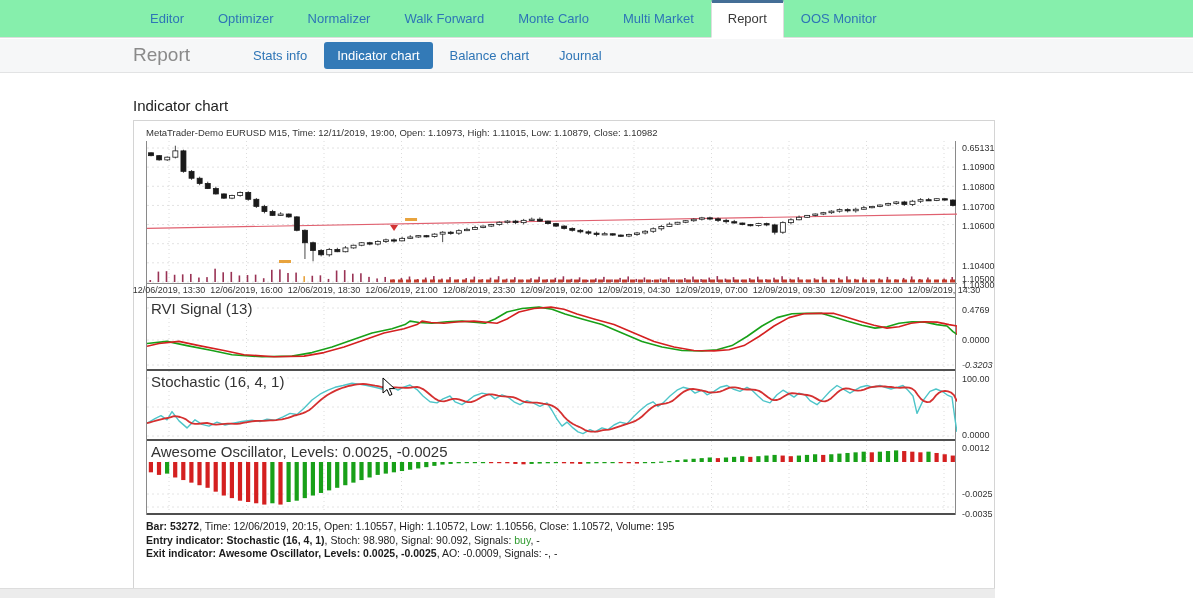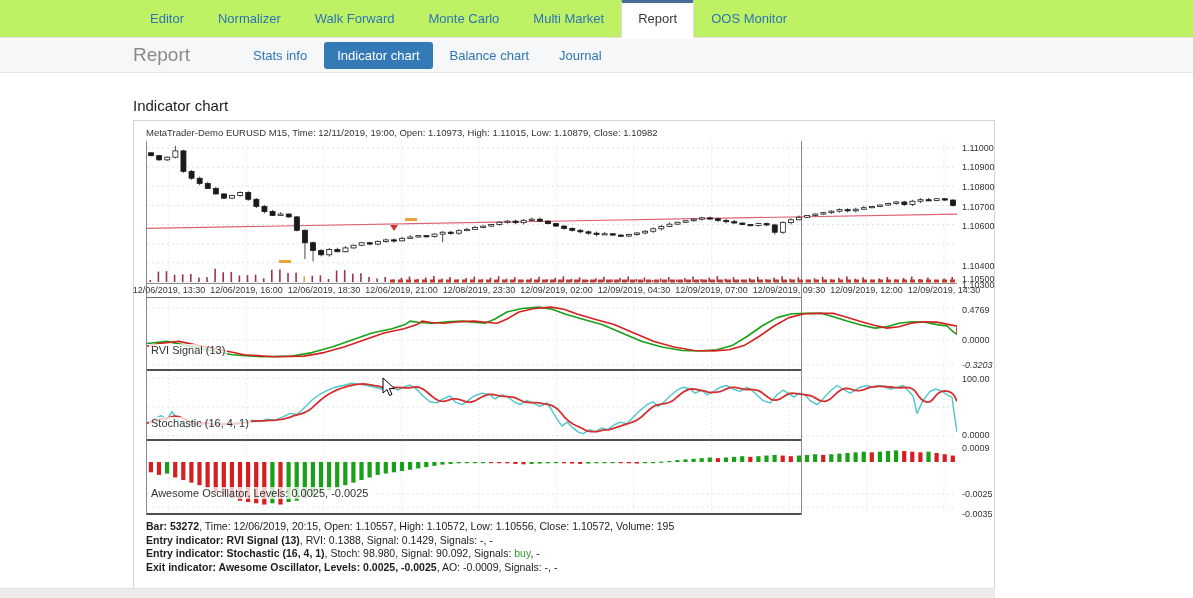--- a/index.html
+++ b/index.html
@@ -2,53 +2,53 @@
 <html><head>
 <meta charset="utf-8">
 <style>
   * { margin:0; padding:0; box-sizing:border-box; }
   html,body { width:1193px; height:598px; overflow:hidden; background:#fff;
               font-family:"Liberation Sans", sans-serif; }
   .app { position:relative; width:1193px; height:598px; background:#fff; }
 
   
   .tabbar { position:absolute; left:0; top:0; width:1193px; height:38px;
-            border-bottom:1px solid #ddd; background:#bef264; padding-left:133px;
+            border-bottom:1px solid #ddd; background:#86efac; padding-left:133px;
             display:flex; align-items:flex-end; }
   .tab { font-size:13px; color:#2e75b6; padding:10px 16px 11px 16px; cursor:pointer;
          position:relative; bottom:-1px; border:1px solid transparent; white-space:nowrap; }
   .tab.active { color:#3a3a3a; background:#fff; border:1px solid #ddd; border-bottom-color:#fff;
                 border-top:3px solid #446e96; border-radius:2px 2px 0 0; padding-top:8px; }
 
   
   .subheader { position:absolute; left:0; top:39px; width:1193px; height:34px;
                background:#f6f7f8; border-bottom:1px solid #e2e3e4; }
   .report-title { position:absolute; left:133px; top:5px; font-size:19px; color:#8a8a8a; }
   .pills { position:absolute; left:240px; top:3px; display:flex; gap:4px; }
   .pill { font-size:13px; color:#2e75b6; padding:6px 13px; border-radius:3px; cursor:pointer; white-space:nowrap; }
   .pill.active { background:#337ab7; color:#fff; }
 
   .page-heading { position:absolute; left:133px; top:97px; font-size:15px; color:#222; font-weight:400; }
 
   
   .card { position:absolute; left:133px; top:120px; width:862px; height:520px;
           border:1px solid #d4d4d4; background:#fff; }
   .chart-title { position:absolute; left:12px; top:6px; font-size:9.5px; color:#333; white-space:nowrap; }
-  .plot-col { position:absolute; left:12px; top:20px; width:656px;
+  .plot-col { position:absolute; left:12px; top:20px; width:810px;
               border-left:1px solid #8a8a8a; border-right:1px solid #8a8a8a; }
   #svg-main { display:block; border-bottom:1px solid #8a8a8a; }
   .xlabels { position:relative; height:13px; }
   .xlabel { position:absolute; top:1px; font-size:9px; color:#333; white-space:nowrap;
             transform:translateX(-50%); }
   .panel { position:relative; }
   .panel-sep1 { border-top:1px solid #6a6a6a; }
   .panel-sep2 { border-top:2px solid #4f4f4f; }
   .panel-bot  { border-bottom:2px solid #4f4f4f; }
-  .panel-label { position:absolute; left:2px; top:2px; font-size:11px; color:#333;
-                 background:rgba(255,255,255,.75); padding:0 2px; white-space:nowrap; z-index:3;margin-top:44px; }
+  .panel-label { position:absolute; left:2px; top:2px; font-size:15px; color:#333;
+                 background:rgba(255,255,255,.75); padding:0 2px; white-space:nowrap; z-index:3; }
   svg { display:block; }
 
   
   .axis-col { position:absolute; left:824px; top:0; width:38px; height:400px; }
   .axlab { position:absolute; left:4px; font-size:9px; color:#333; white-space:nowrap; }
 
   
   .info { position:absolute; left:12px; top:399px; font-size:10.5px; color:#1c1c1c; }
   .info .line { line-height:13.6px; white-space:nowrap; }
   .info b { font-weight:bold; }
@@ -58,20 +58,21 @@
   .hstrip { position:absolute; left:0; top:588px; width:995px; height:10px;
             background:#ececec; border-top:1px solid #ddd; }
 </style>
 </head>
 <body>
 
 <div class="app">
 
   <nav class="tabbar" id="tabbar">
       <div class="tab">Editor</div>
+      <div class="tab">Optimizer</div>
       <div class="tab">Normalizer</div>
       <div class="tab">Walk Forward</div>
       <div class="tab">Monte Carlo</div>
       <div class="tab">Multi Market</div>
       <div class="tab active">Report</div>
       <div class="tab">OOS Monitor</div>
     </nav>
 
   <div class="subheader">
     <span class="report-title">Report</span>
@@ -587,41 +588,40 @@
             <rect x="771.3" y="11.325" width="4.2" height="9.675" fill="#d42020"></rect>
             <rect x="779.3999999999999" y="10.68" width="4.2" height="10.32" fill="#18a018"></rect>
             <rect x="787.4999999999999" y="11.969999999999999" width="4.2" height="9.030000000000001" fill="#d42020"></rect>
             <rect x="795.5999999999999" y="13.26" width="4.2" height="7.74" fill="#d42020"></rect>
             <rect x="803.6999999999999" y="14.55" width="4.2" height="6.449999999999999" fill="#d42020"></rect>
           </svg>
       </div>
     </div>
 
     <div class="axis-col" id="axiscol">
-        <div class="axlab" style="top: 21.5px;">1.11000</div>
+        <div class="axlab" style="top: 21.5px;">0.65131</div>
         <div class="axlab" style="top: 41.2px;">1.10900</div>
         <div class="axlab" style="top: 60.9px;">1.10800</div>
         <div class="axlab" style="top: 80.6px;">1.10700</div>
         <div class="axlab" style="top: 100.3px;">1.10600</div>
         <div class="axlab" style="top: 120px; margin-top: 33px;">1.10500</div>
         <div class="axlab" style="top: 139.7px; text-align: center;">1.10400</div>
         <div class="axlab" style="top: 159.4px;">1.10300</div>
         <div class="axlab" style="top: 184px;">0.4769</div>
         <div class="axlab" style="top: 214px;">0.0000</div>
         <div class="axlab" style="top: 239px; font-style: italic;">-0.3203</div>
         <div class="axlab" style="top: 253px;">100.00</div>
         <div class="axlab" style="top: 309px;">0.0000</div>
-        <div class="axlab" style="top: 322px;">0.0009</div>
+        <div class="axlab" style="top: 322px;">0.0012</div>
         <div class="axlab" style="top: 368px;">-0.0025</div>
         <div class="axlab" style="top: 388px;">-0.0035</div>
       </div>
 
     <div class="info" id="infoblock">
         <div class="line"><b>Bar: 53272</b><span>, Time: 12/06/2019, 20:15, Open: 1.10557, High: 1.10572, Low: 1.10556, Close: 1.10572, Volume: 195</span></div>
-        <div class="line"><b>Entry indicator: RVI Signal (13)</b><span>, RVI: 0.1388, Signal: 0.1429, Signals: -, -</span></div>
         <div class="line"><b>Entry indicator: Stochastic (16, 4, 1)</b><span>, Stoch: 98.980, Signal: 90.092, Signals: </span><span style="color: rgb(46, 155, 46);">buy</span><span>, -</span></div>
         <div class="line"><b>Exit indicator: Awesome Oscillator, Levels: 0.0025, -0.0025</b><span>, AO: -0.0009, Signals: -, -</span></div>
       </div>
 
     <svg class="cursor" style="left:248px; top:256px;" width="14" height="20">
       <path d="M1,1 L1,16 L5,12.5 L7.6,18.5 L10,17.4 L7.4,11.6 L12.5,11.6 Z" fill="#fff" stroke="#000" stroke-width="1"></path>
     </svg>
   </div>
 
   <div class="hstrip"></div>

